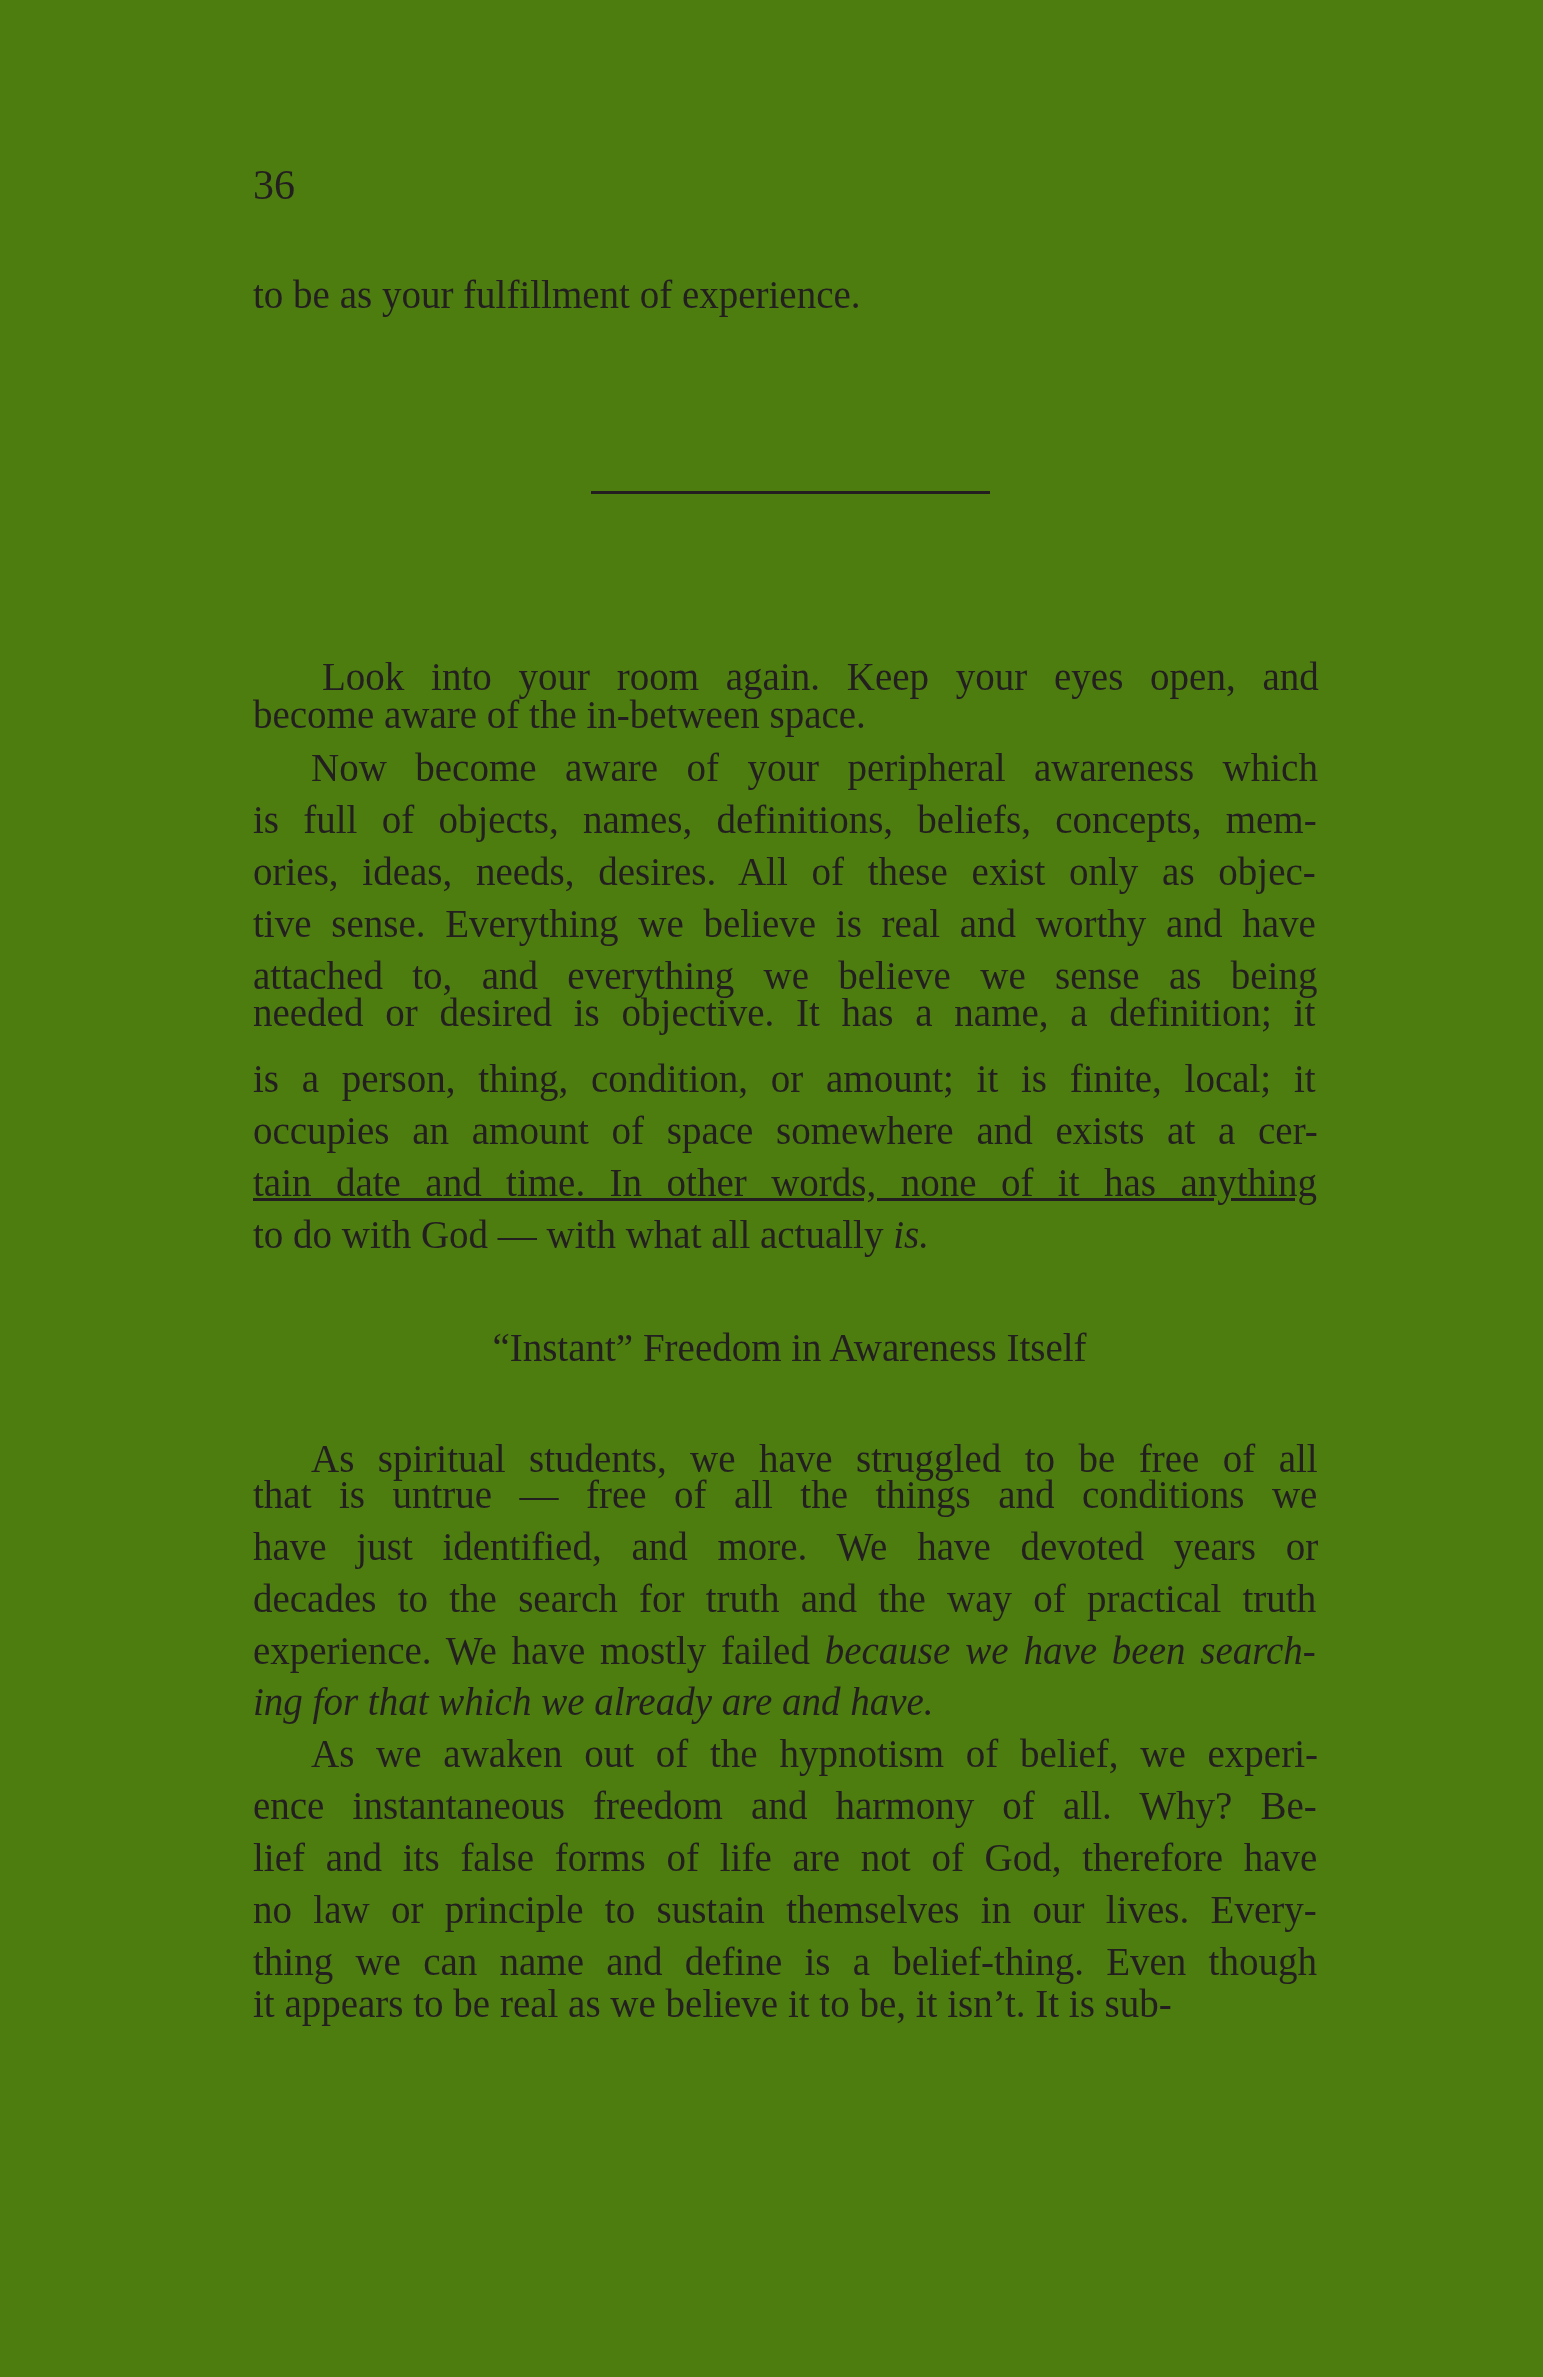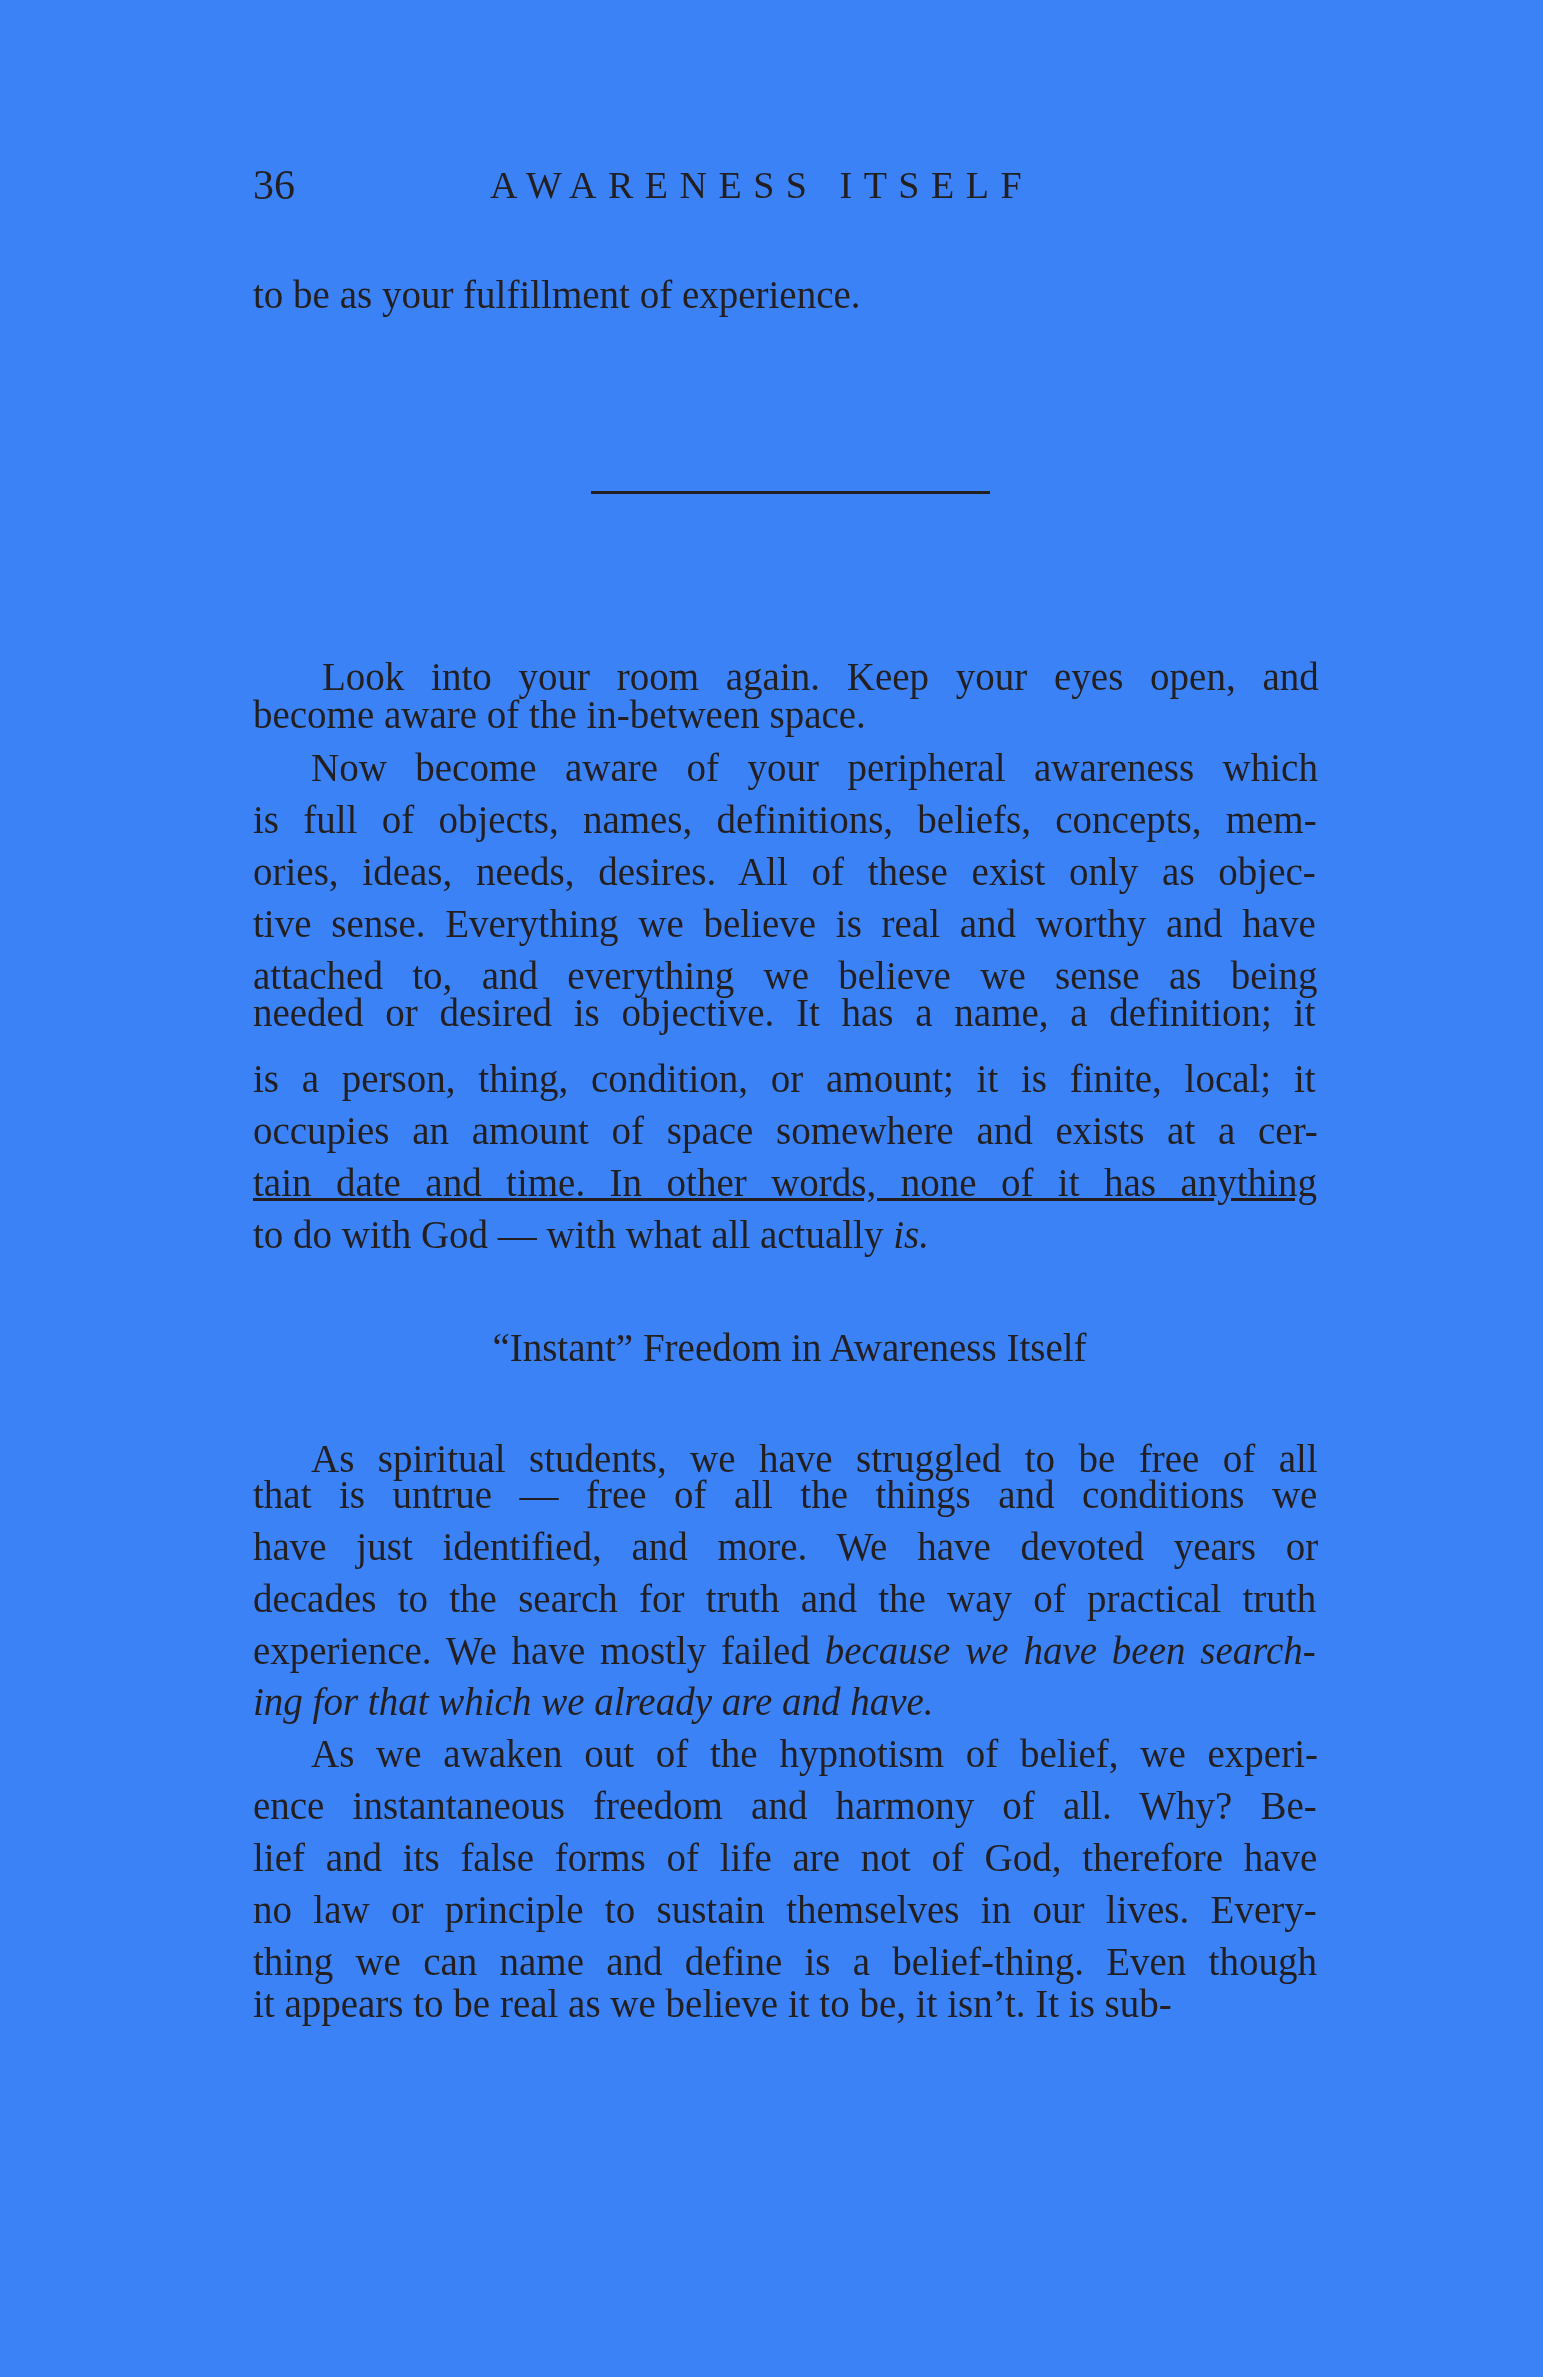--- a/index.html
+++ b/index.html
@@ -12,21 +12,21 @@
     height: 2378px;
     position: relative;
     overflow: hidden;
     color: #231f20;
     font-family: "Liberation Serif", "DejaVu Serif", serif;
   }
   .page {
     position: absolute;
     left: 0; top: 0;
     width: 1544px; height: 2378px;
-    background: #3b82f6;
+    background: #4d7c0f;
   }
   .running-head {
     position: absolute;
     top: 161px;
     left: 253px;
     height: 48px;
     width: 1073px;
   }
   .page-number {
     position: absolute;
@@ -95,21 +95,20 @@
     text-align: center;
     white-space: nowrap;
   }
 </style>
 </head>
 <body>
 
 <div class="page">
   <div class="running-head">
     <span class="page-number">36</span>
-    <span class="running-title">AWARENESS ITSELF</span>
   </div>
   <div id="flow">
       <div class="column" style="top: 269px;">
         <div class="line last" style="top: 0px; left: 0px; width: 1073px;"><span class="inner"><span>to be as your fulfillment of experience.</span></span></div>
       </div>
       <div class="section-rule"></div>
       <div class="column" style="top: 637px;">
         <div class="line justify" style="top: 14px; left: 69px; width: 1004px;"><span class="inner" style="display: inline-block; white-space: nowrap; word-spacing: 17px;"><span>Look into your room again. Keep your eyes open, and</span></span></div>
         <div class="line last" style="top: 52px; left: 0px; width: 1073px;"><span class="inner"><span>become aware of the in-between space.</span></span></div>
       </div>

